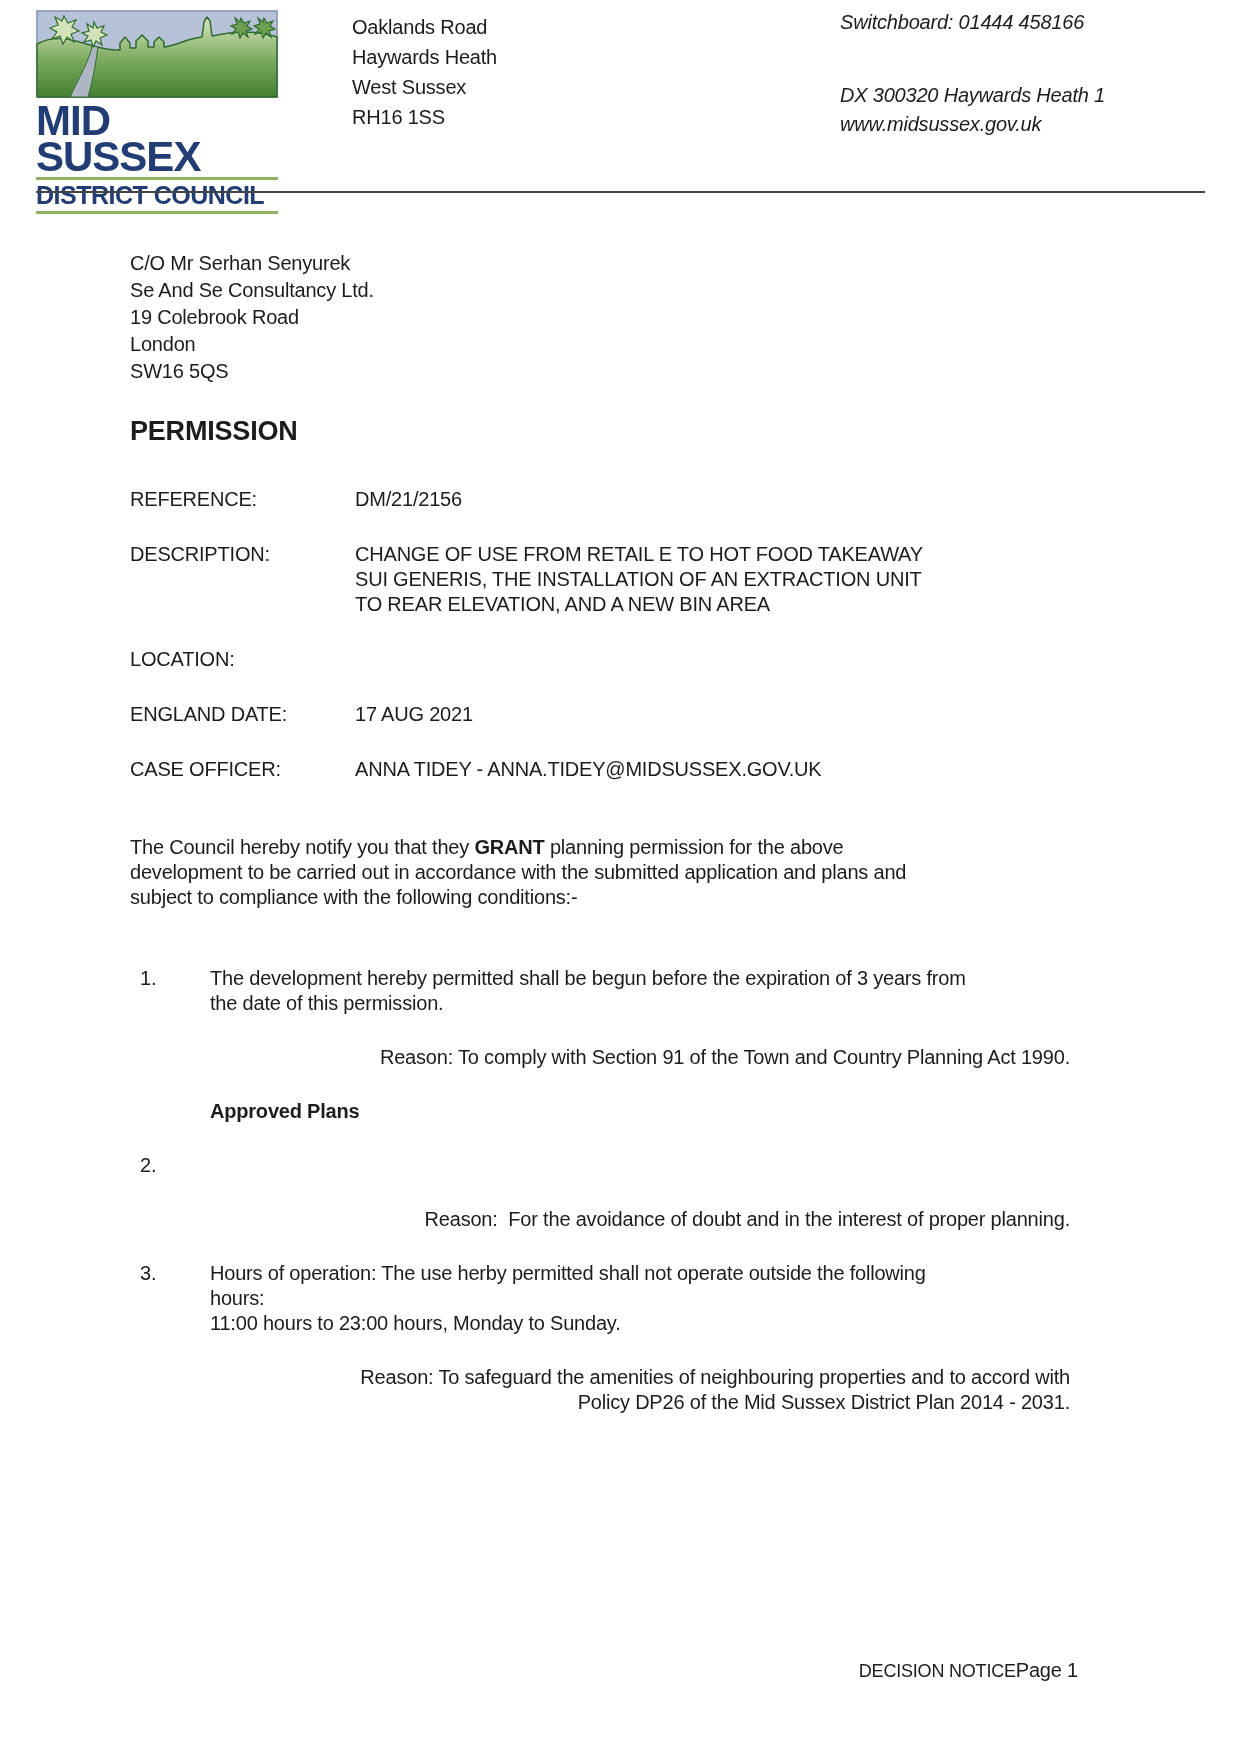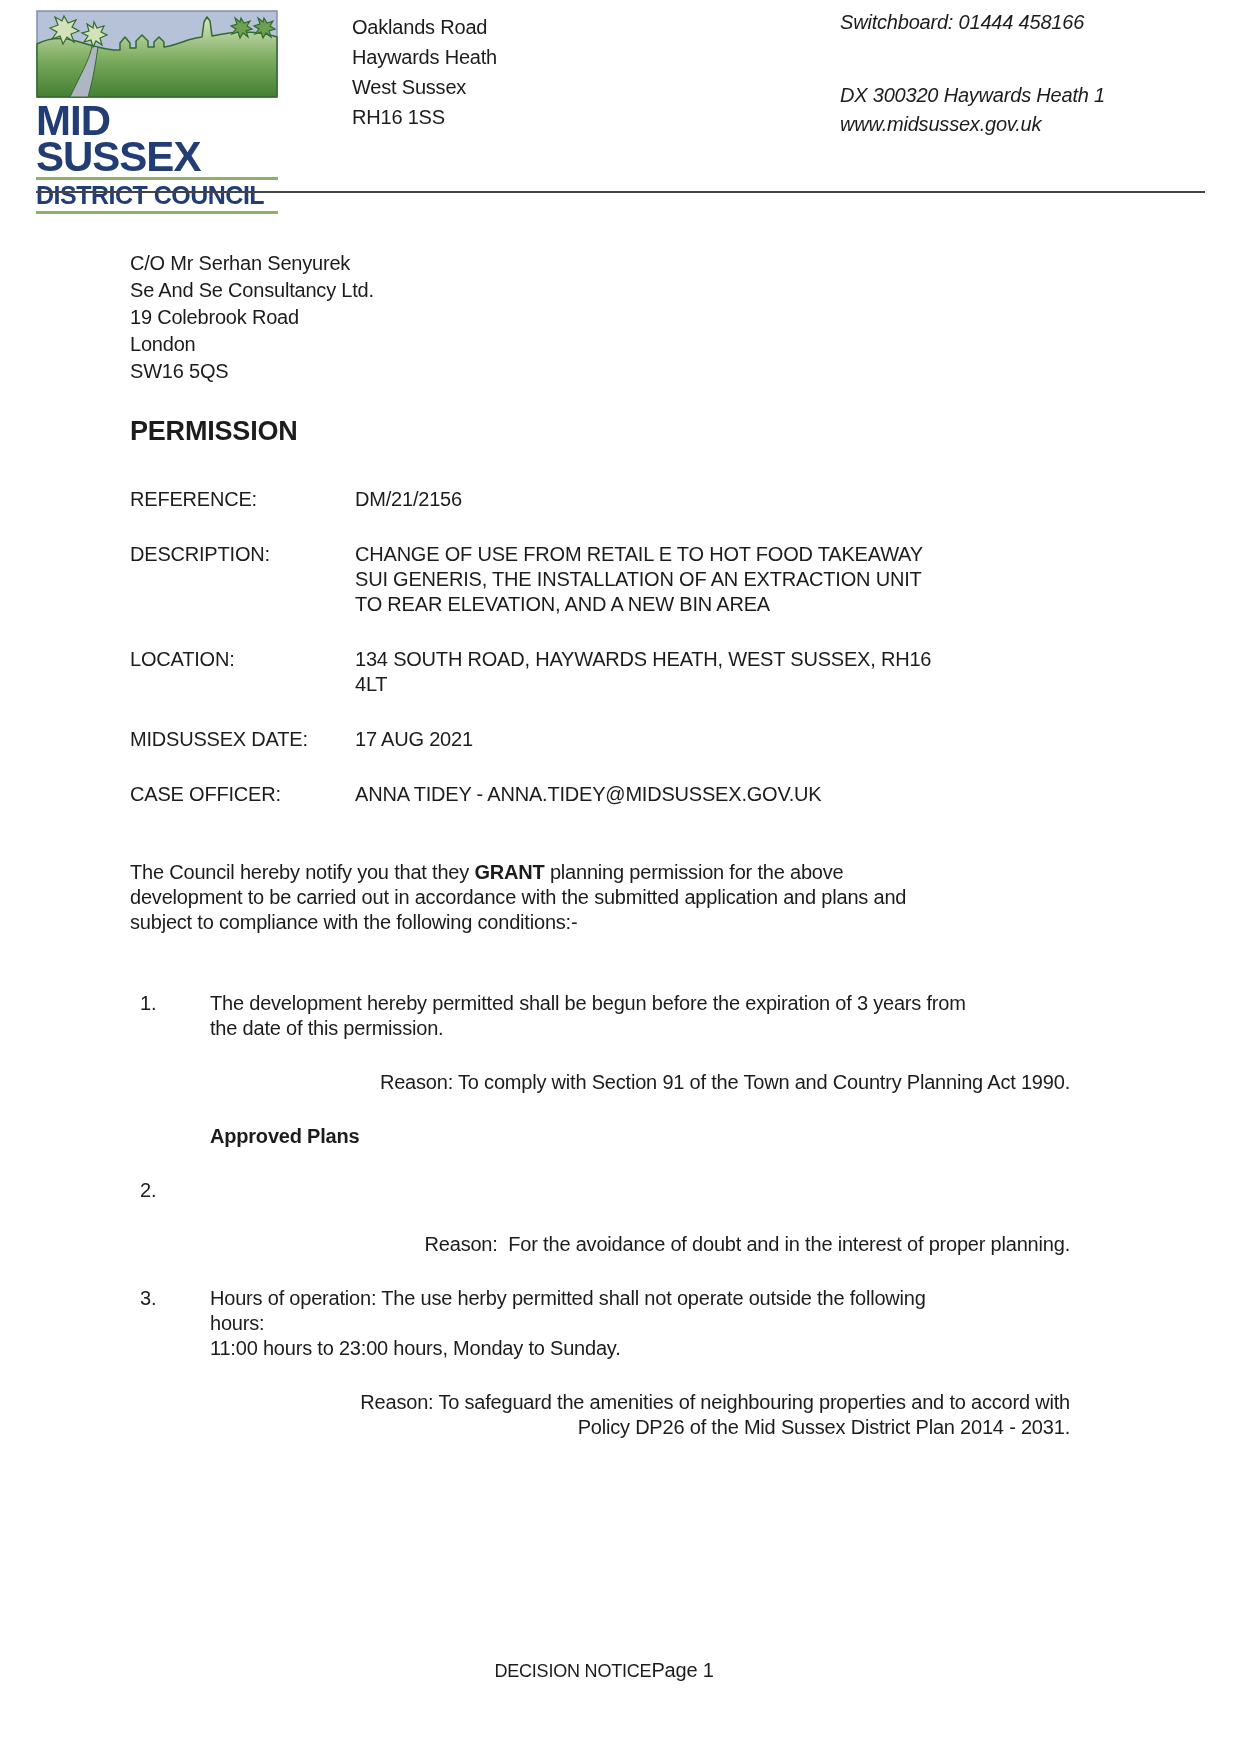--- a/index.html
+++ b/index.html
@@ -57,21 +57,21 @@
   .conditions{margin-top:56px;}
   .condition-item{display:flex;margin-bottom:29px;}
   .condition-number{width:80px;flex:0 0 80px;padding-left:10px;}
   .condition-text{max-width:860px;}
   .condition-reason{margin:0 0 29px 80px;max-width:860px;text-align:right;}
   .sub-heading{margin:0 0 29px 80px;font-weight:bold;}
 
   
   .footer{
     position:absolute;top:1658px;left:130px;right:163px;
-    display:flex;justify-content:center;align-items:baseline;
+    display:flex;justify-content:flex-end;align-items:baseline;
   }
   .footer-doc-type{font-size:18px;}
   .footer-page-number{font-size:20px;}
 </style>
 </head>
 <body>
 
 <div class="header">
 
   <div class="logo">
@@ -140,25 +140,23 @@
       <div class="detail-value preline">DM/21/2156</div>
     </div>
     <div class="detail-row">
       <div class="detail-label">DESCRIPTION:</div>
       <div class="detail-value preline">CHANGE OF USE FROM RETAIL E TO HOT FOOD TAKEAWAY
 SUI GENERIS, THE INSTALLATION OF AN EXTRACTION UNIT
 TO REAR ELEVATION, AND A NEW BIN AREA</div>
     </div>
     <div class="detail-row">
       <div class="detail-label">LOCATION:</div>
-      <div class="detail-value preline">134 SOUTH ROAD, HAYWARDS HEATH, WEST SUSSEX, RH16
-4LT</div>
     </div>
     <div class="detail-row">
-      <div class="detail-label">MIDSUSSEX DATE:</div>
+      <div class="detail-label">ENGLAND DATE:</div>
       <div class="detail-value preline">17 AUG 2021</div>
     </div>
     <div class="detail-row">
       <div class="detail-label">CASE OFFICER:</div>
       <div class="detail-value preline">ANNA TIDEY - ANNA.TIDEY@MIDSUSSEX.GOV.UK</div>
     </div>
   </div>
 
   <div class="grant-paragraph preline"><span>The Council hereby notify you that they </span><b>GRANT</b><span> planning permission for the above
 development to be carried out in accordance with the submitted application and plans and

